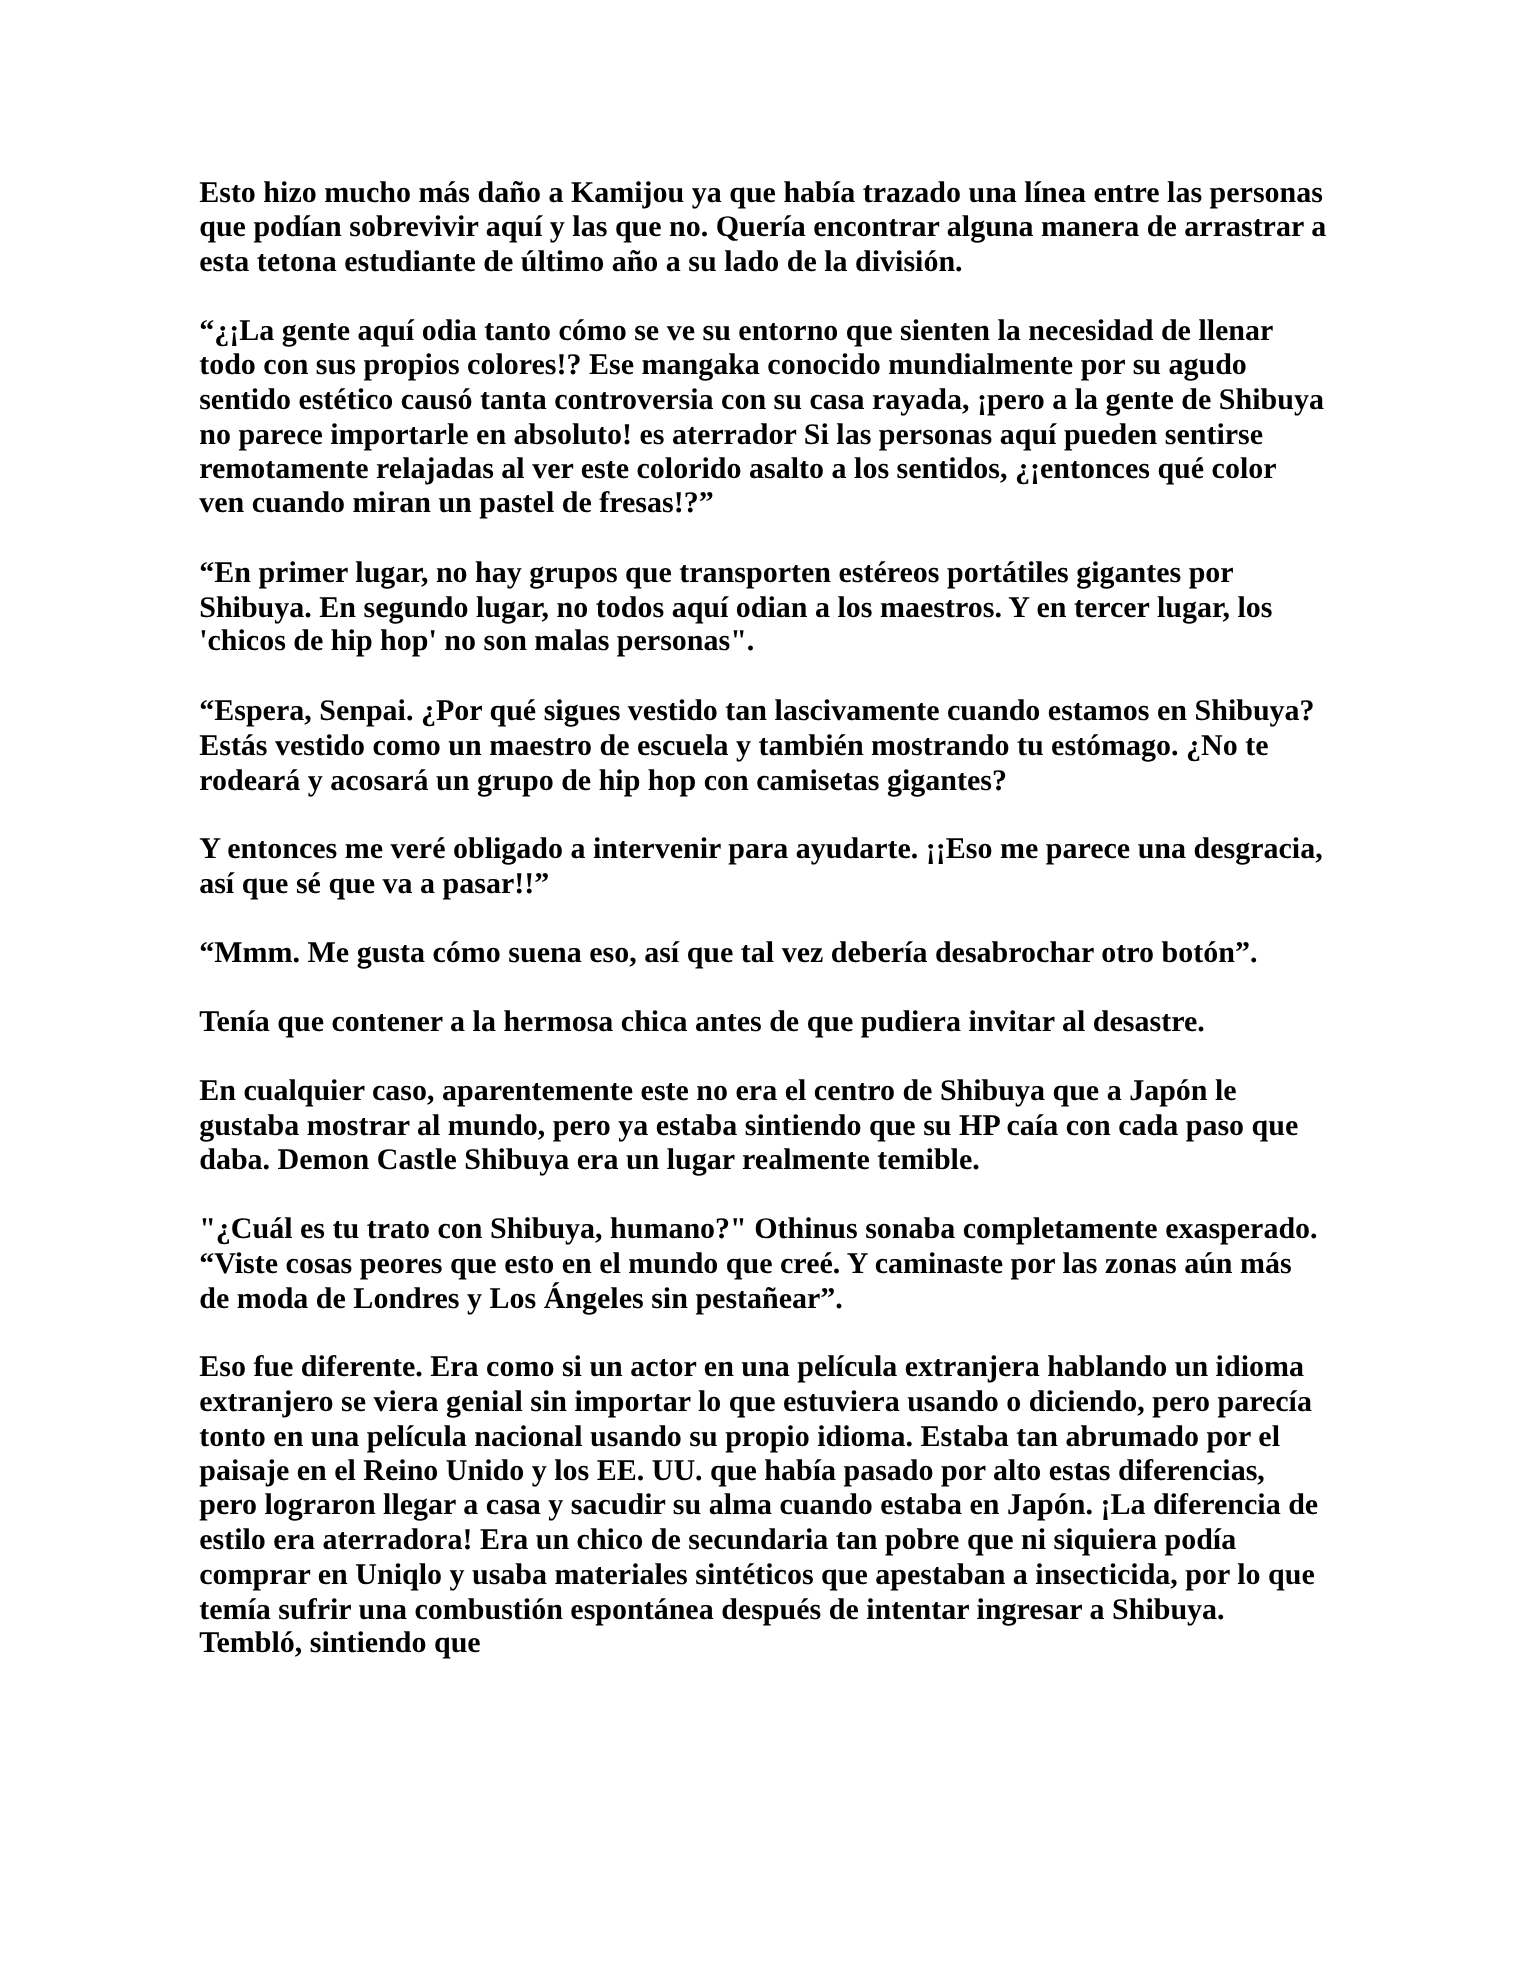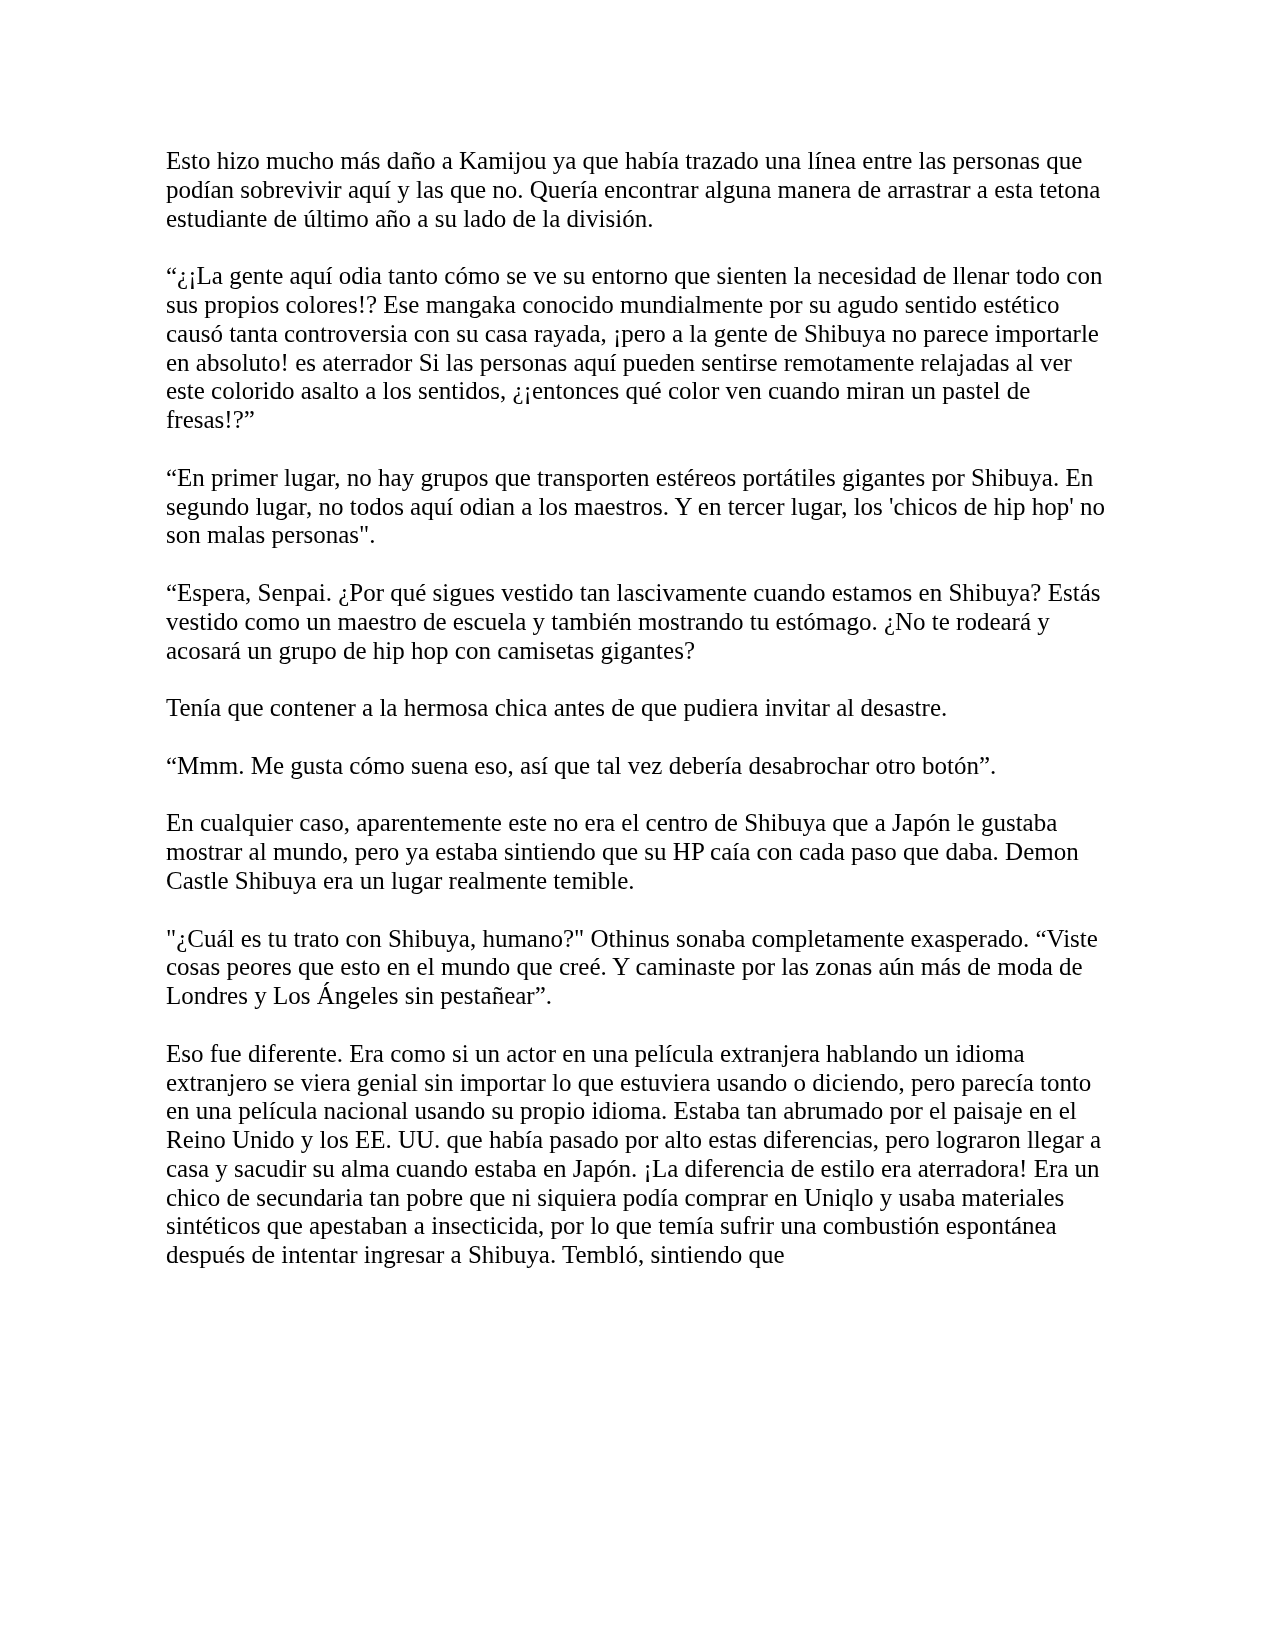--- a/index.html
+++ b/index.html
@@ -21,33 +21,35 @@
     width: 941px;
     font-family: "Liberation Serif", "DejaVu Serif", serif;
     font-size: 25px;
     line-height: 28.8px;
     color: #000000;
     text-align: left;
   }
   .text-block p {
     margin: 0 0 28.8px 0;
     padding: 0;
+    font-weight: bold;
   }
   .text-block p:last-child {
     margin-bottom: 0;
   }
 </style>
 </head>
 <body>
 
 <div class="page">
   <div class="text-block">
     <p>Esto hizo mucho más daño a Kamijou ya que había trazado una línea entre las personas que podían sobrevivir aquí y las que no. Quería encontrar alguna manera de arrastrar a esta tetona estudiante de último año a su lado de la división.</p>
     <p>“¿¡La gente aquí odia tanto cómo se ve su entorno que sienten la necesidad de llenar todo con sus propios colores!? Ese mangaka conocido mundialmente por su agudo sentido estético causó tanta controversia con su casa rayada, ¡pero a la gente de Shibuya no parece importarle en absoluto! es aterrador Si las personas aquí pueden sentirse remotamente relajadas al ver este colorido asalto a los sentidos, ¿¡entonces qué color ven cuando miran un pastel de fresas!?”</p>
     <p>“En primer lugar, no hay grupos que transporten estéreos portátiles gigantes por Shibuya. En segundo lugar, no todos aquí odian a los maestros. Y en tercer lugar, los 'chicos de hip hop' no son malas personas".</p>
     <p>“Espera, Senpai. ¿Por qué sigues vestido tan lascivamente cuando estamos en Shibuya? Estás vestido como un maestro de escuela y también mostrando tu estómago. ¿No te rodeará y acosará un grupo de hip hop con camisetas gigantes?</p>
+    <p>Y entonces me veré obligado a intervenir para ayudarte. ¡¡Eso me parece una desgracia, así que sé que va a pasar!!”</p>
+    <p>“Mmm. Me gusta cómo suena eso, así que tal vez debería desabrochar otro botón”.</p>
     <p>Tenía que contener a la hermosa chica antes de que pudiera invitar al desastre.</p>
-    <p>“Mmm. Me gusta cómo suena eso, así que tal vez debería desabrochar otro botón”.</p>
     <p>En cualquier caso, aparentemente este no era el centro de Shibuya que a Japón le gustaba mostrar al mundo, pero ya estaba sintiendo que su HP caía con cada paso que daba. Demon Castle Shibuya era un lugar realmente temible.</p>
     <p>"¿Cuál es tu trato con Shibuya, humano?" Othinus sonaba completamente exasperado. “Viste cosas peores que esto en el mundo que creé. Y caminaste por las zonas aún más de moda de Londres y Los Ángeles sin pestañear”.</p>
     <p>Eso fue diferente. Era como si un actor en una película extranjera hablando un idioma extranjero se viera genial sin importar lo que estuviera usando o diciendo, pero parecía tonto en una película nacional usando su propio idioma. Estaba tan abrumado por el paisaje en el Reino Unido y los EE. UU. que había pasado por alto estas diferencias, pero lograron llegar a casa y sacudir su alma cuando estaba en Japón. ¡La diferencia de estilo era aterradora! Era un chico de secundaria tan pobre que ni siquiera podía comprar en Uniqlo y usaba materiales sintéticos que apestaban a insecticida, por lo que temía sufrir una combustión espontánea después de intentar ingresar a Shibuya. Tembló, sintiendo que</p>
   </div>
 </div>
 
 </body></html>

